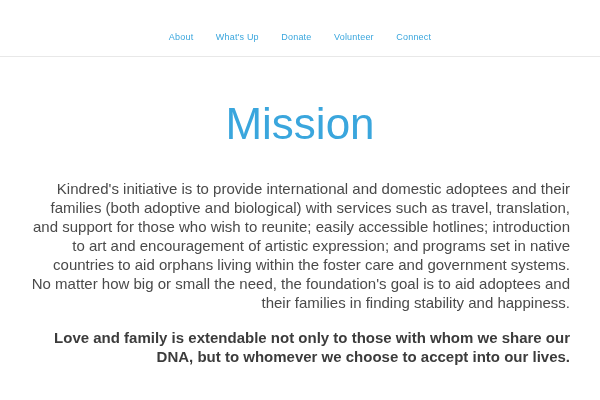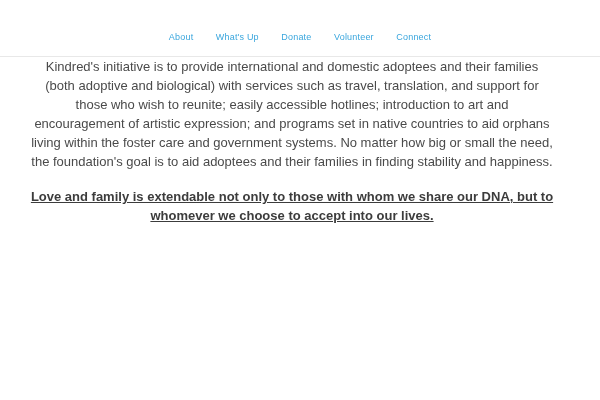--- a/index.html
+++ b/index.html
@@ -107,46 +107,46 @@
   .title {
     text-align: center;
     color: #3aa6dd;
     font-size: 44px;
     font-weight: normal;
     margin: 42px 0 30px 0;
     letter-spacing: 0px;
     font-family: "Liberation Sans", sans-serif;
   }
   .body-text {
-    font-size: 13px;
+    font-size: 15px;
     line-height: 19px;
     color: #4a4a4a;
-    margin: 0 16px 16px 0;
-    text-align: center;
+    margin: 0 0 16px 0;
+    text-align: right;
   }
   .body-text.bold {
     font-weight: bold;
     color: #3c3c3c;
-    text-decoration: underline;
   }
 </style>
 </head>
 <body>
 
 <div class="page">
 
   <div class="header">
 
     <nav class="nav">
       <a href="#">About</a>
       <a href="#">What's Up</a>
       <a href="#">Donate</a>
       <a href="#">Volunteer</a>
       <a href="#">Connect</a>
     </nav>
   </div>
 
   <div class="main">
+    <h1 class="title">Mission</h1>
     <p class="body-text">Kindred's initiative is to provide international and domestic adoptees and their families (both adoptive and biological) with services such as travel, translation, and support for those who wish to reunite; easily accessible hotlines; introduction to art and encouragement of artistic expression; and programs set in native countries to aid orphans living within the foster care and government systems. No matter how big or small the need, the foundation's goal is to aid adoptees and their families in finding stability and happiness.</p>
     <p class="body-text bold">Love and family is extendable not only to those with whom we share our DNA, but to whomever we choose to accept into our lives.</p>
   </div>
 
 </div>
 
 </body></html>

